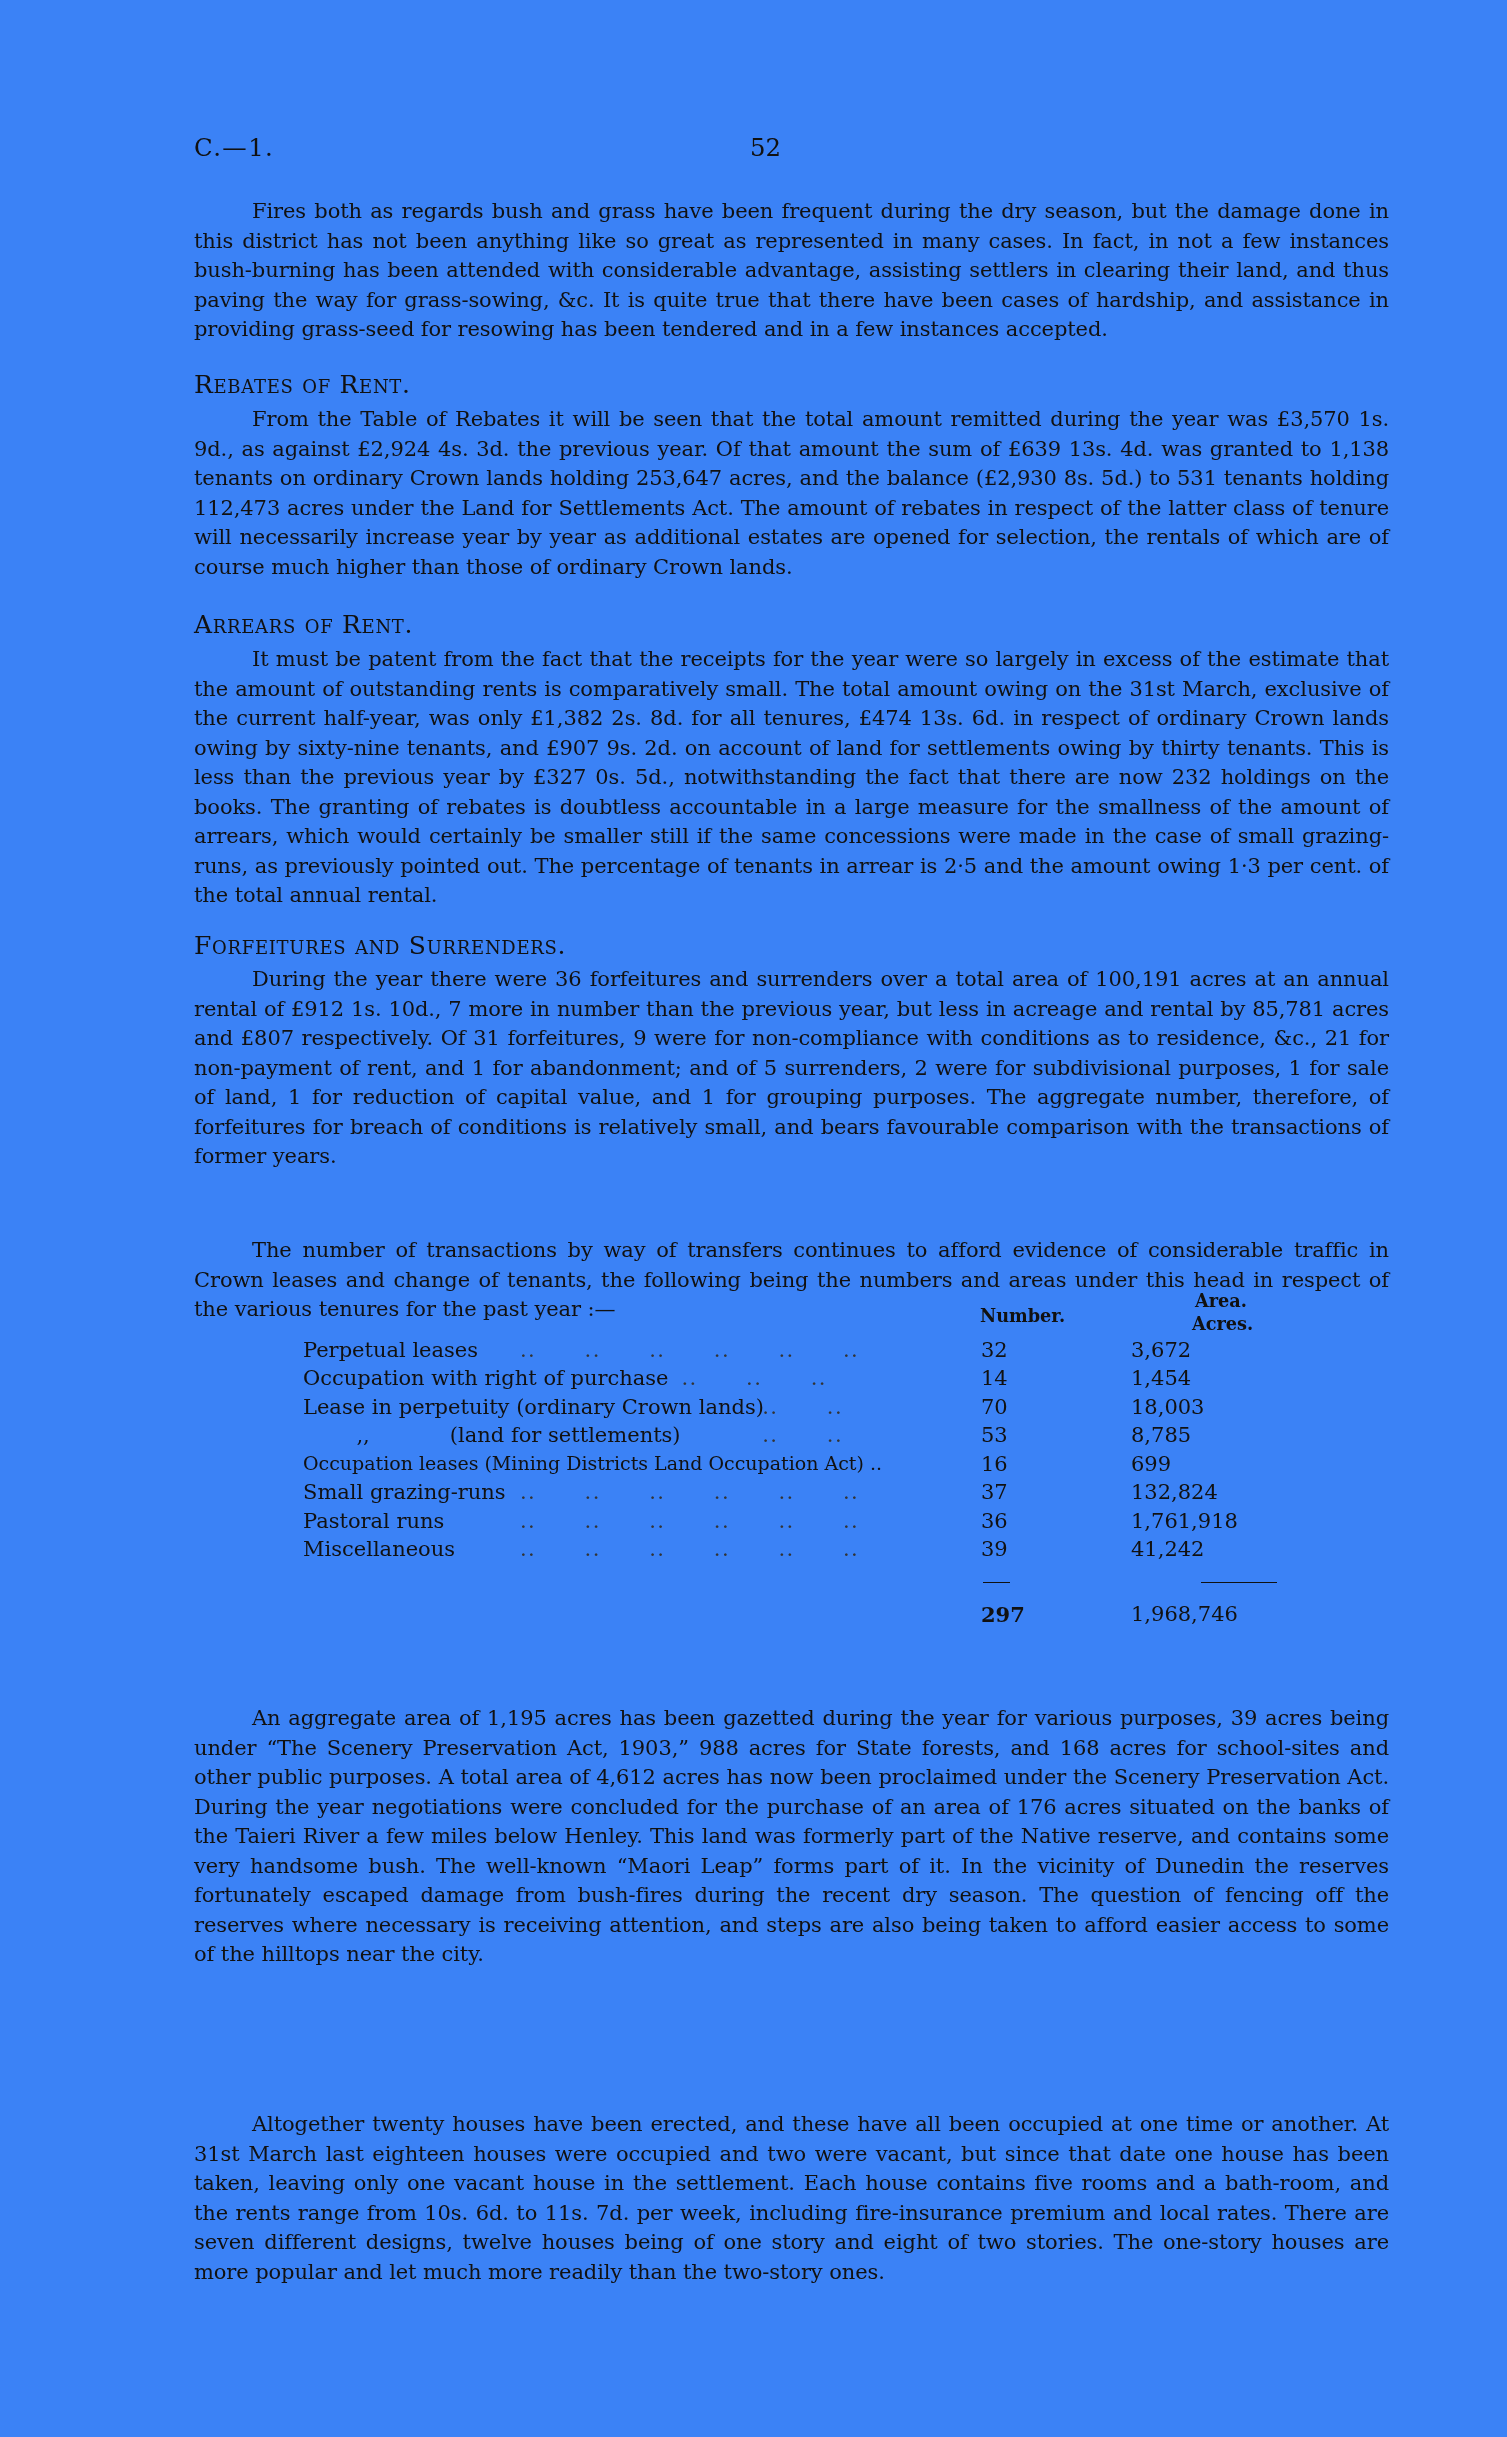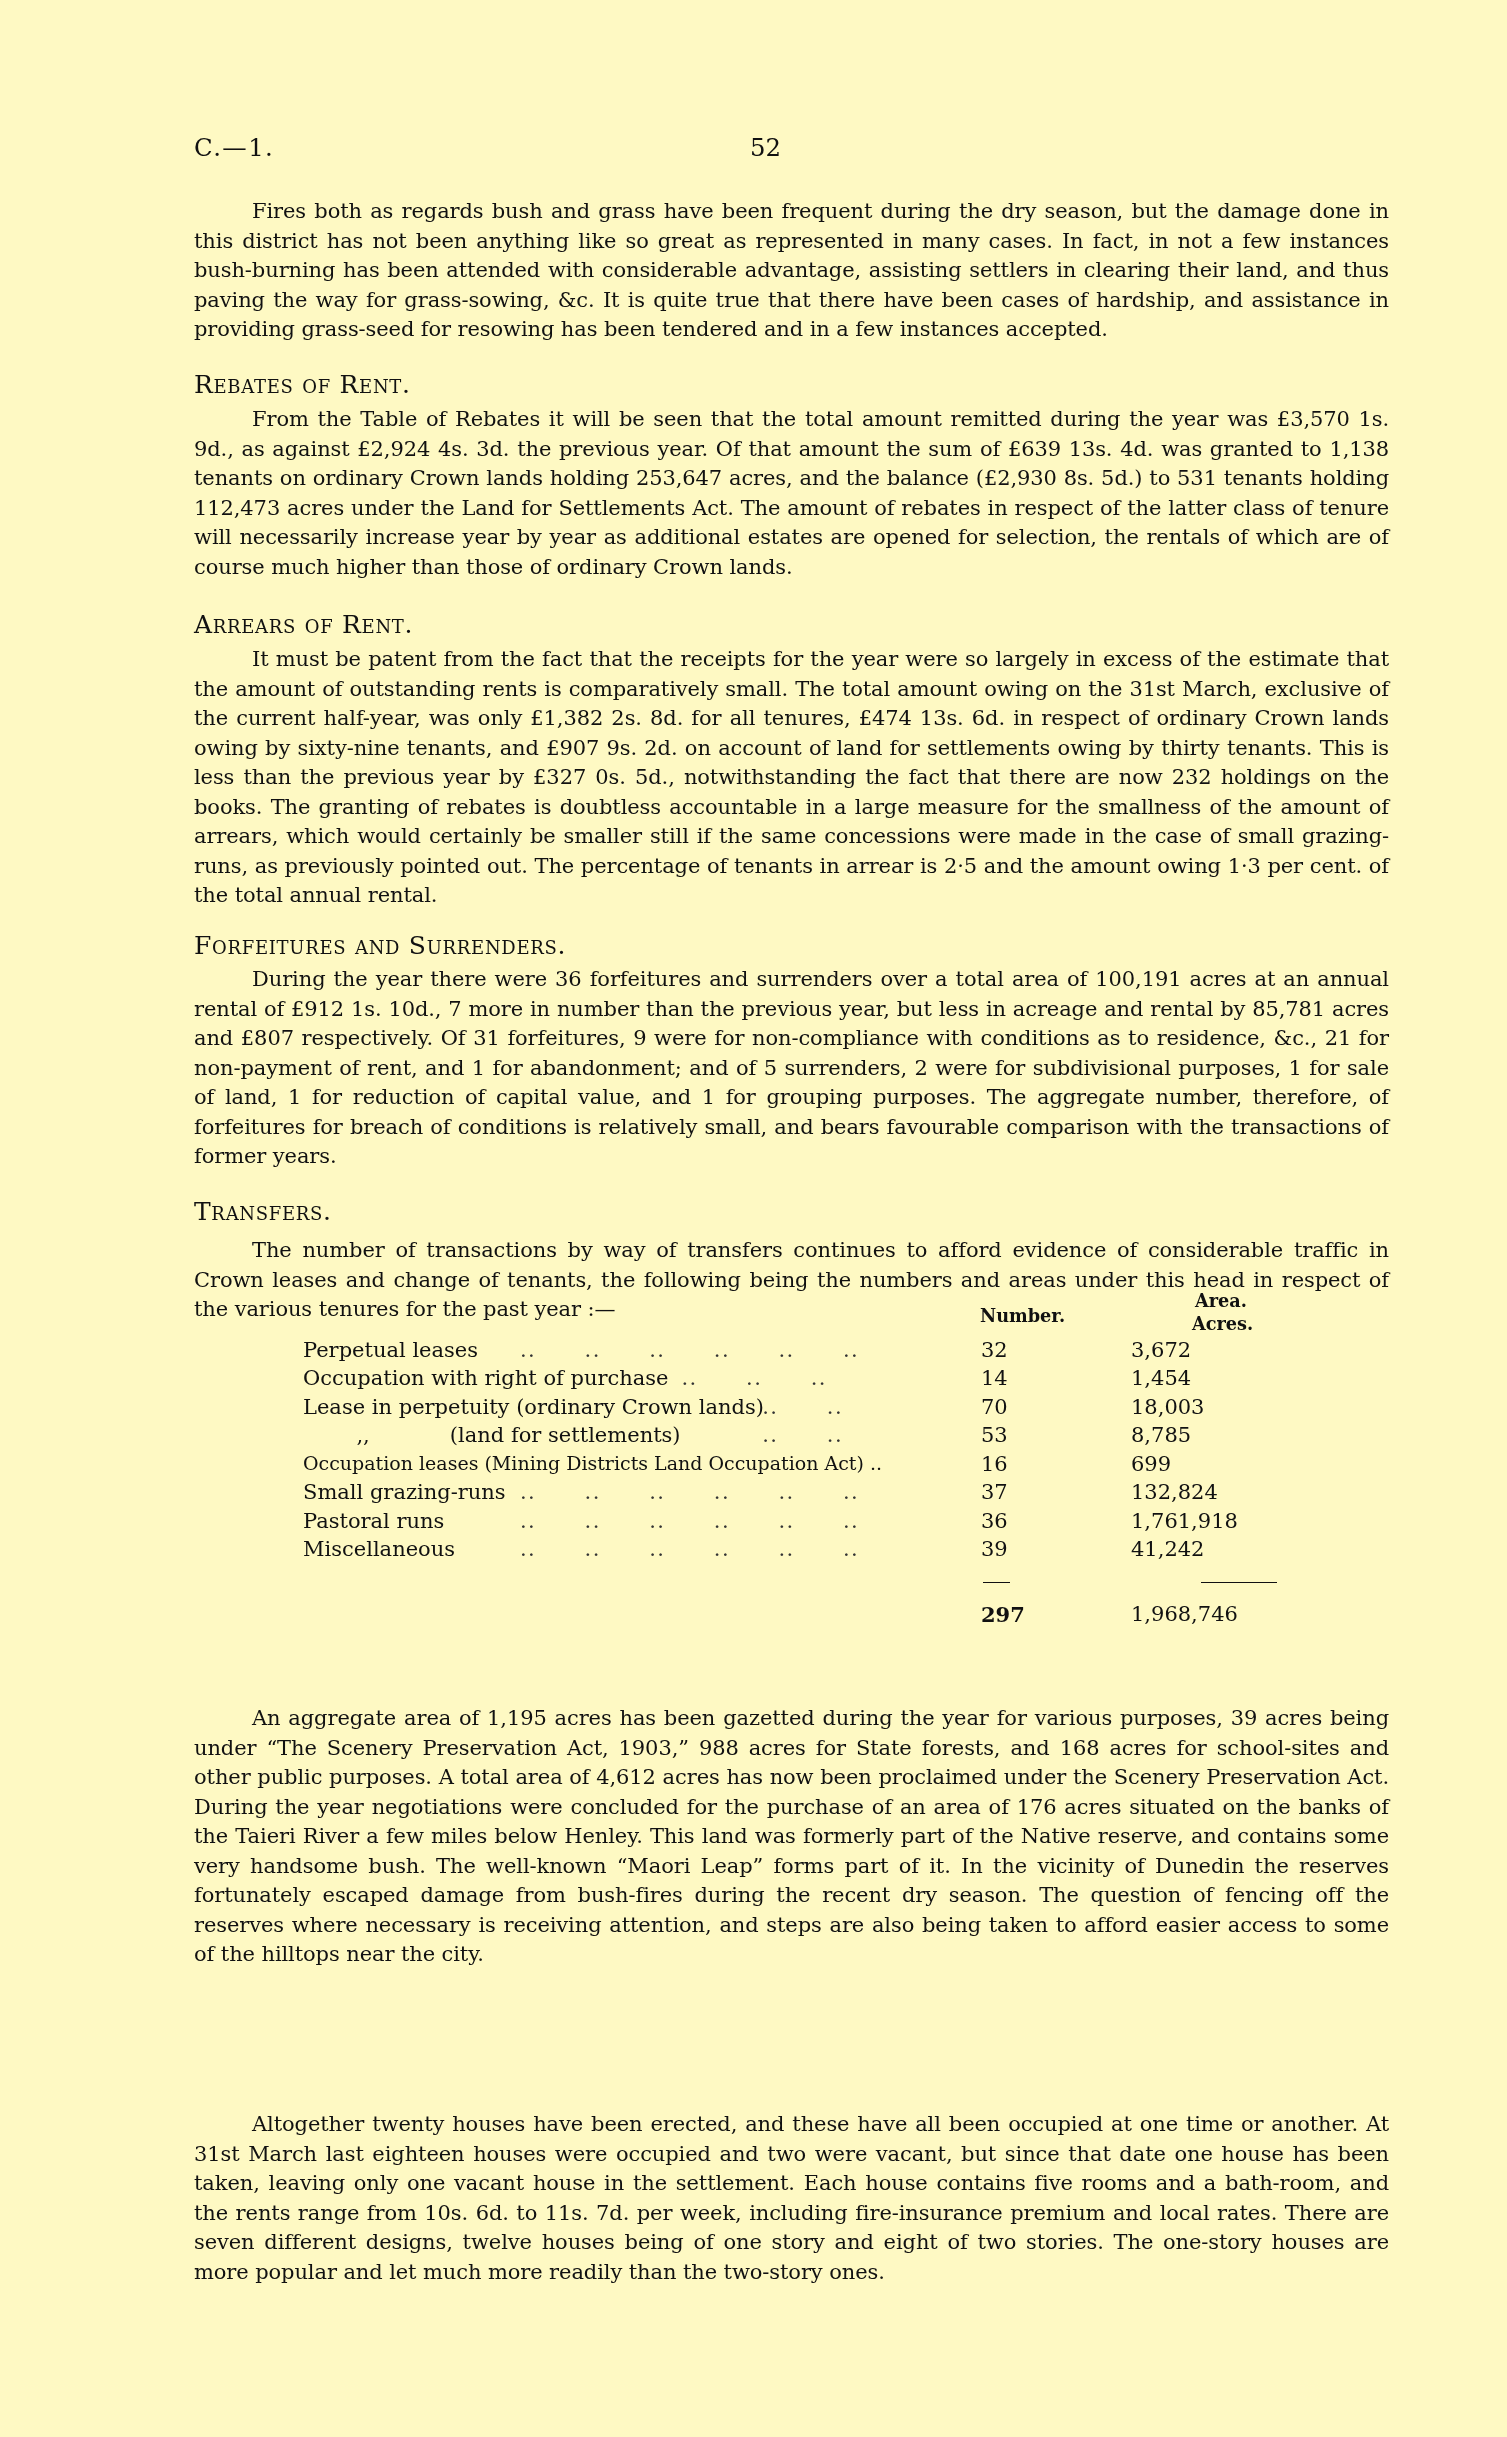--- a/index.html
+++ b/index.html
@@ -1,18 +1,18 @@
 <!DOCTYPE html>
 <html style="font-size:11px"><head>
 <meta charset="utf-8">
 <style>
   html, body { margin: 0; padding: 0; background: #ffffff; }
   body { width: 1507px; height: 2438px; position: relative; overflow: hidden;
          font-family: "DejaVu Serif", "Liberation Serif", serif; color: #111; }
-  .page { position: absolute; left: 0; top: 0; width: 1507px; height: 2438px; background: #fef9c3; }
+  .page { position: absolute; left: 0; top: 0; width: 1507px; height: 2438px; background: #3b82f6; }
   .hdr-left { position: absolute; left: 194px; top: 133px; font-size: 24.4px; letter-spacing: 1.4px; }
   .hdr-num { position: absolute; left: 750px; top: 133px; font-size: 24.4px; }
   .block { position: absolute; left: 194px; width: 1195px; }
   .para { font-size: 21px; line-height: 29.5px; text-align: justify; text-indent: 58px; margin: 0; letter-spacing: -0.1px; }
   .heading { position: absolute; left: 194px; width: 1195px; 
              font-size: 25px; font-variant: small-caps; letter-spacing: 0.7px; }
   .table { position: absolute; left: 194px; width: 1195px; font-size: 21px; }
   .trow { position: absolute; left: 0; width: 1195px; height: 28.5px; }
   .tlabel { position: absolute; left: 109px; white-space: pre; }
   .tdots { position: absolute; left: 339px; width: 543px; white-space: pre; letter-spacing: 1.4px; color: #333; }
@@ -41,21 +41,20 @@
   <div class="heading" style="top:610px;">Arrears of Rent.</div>
   <div class="block" style="top:645px;">
     <p class="para">It must be patent from the fact that the receipts for the year were so largely in excess of the estimate that the amount of outstanding rents is comparatively small. The total amount owing on the 31st March, exclusive of the current half-year, was only £1,382 2s. 8d. for all tenures, £474 13s. 6d. in respect of ordinary Crown lands owing by sixty-nine tenants, and £907 9s. 2d. on account of land for settlements owing by thirty tenants. This is less than the previous year by £327 0s. 5d., notwithstanding the fact that there are now 232 holdings on the books. The granting of rebates is doubtless accountable in a large measure for the smallness of the amount of arrears, which would certainly be smaller still if the same concessions were made in the case of small grazing-runs, as previously pointed out. The percentage of tenants in arrear is 2·5 and the amount owing 1·3 per cent. of the total annual rental.</p>
   </div>
 
   <div class="heading" style="top:931px;">Forfeitures and Surrenders.</div>
   <div class="block" style="top:965px;">
     <p class="para">During the year there were 36 forfeitures and surrenders over a total area of 100,191 acres at an annual rental of £912 1s. 10d., 7 more in number than the previous year, but less in acreage and rental by 85,781 acres and £807 respectively. Of 31 forfeitures, 9 were for non-compliance with conditions as to residence, &amp;c., 21 for non-payment of rent, and 1 for abandonment; and of 5 surrenders, 2 were for subdivisional purposes, 1 for sale of land, 1 for reduction of capital value, and 1 for grouping purposes. The aggregate number, therefore, of forfeitures for breach of conditions is relatively small, and bears favourable comparison with the transactions of former years.</p>
   </div>
 
-  <div class="heading" style="top:1197px;">Transfers.</div>
   <div class="block" style="top:1236px;">
     <p class="para">The number of transactions by way of transfers continues to afford evidence of considerable traffic in Crown leases and change of tenants, the following being the numbers and areas under this head in respect of the various tenures for the past year :—</p>
   </div>
 
   <div class="table" style="top:1290px;">
     <div class="th" style="left:786px; top:15px;">Number.</div>
     <div class="th" style="left:1001px; top:0px;">Area.</div>
     <div class="th" style="left:998px; top:23px;">Acres.</div>
 
     <div class="trow" style="top:48px;">

